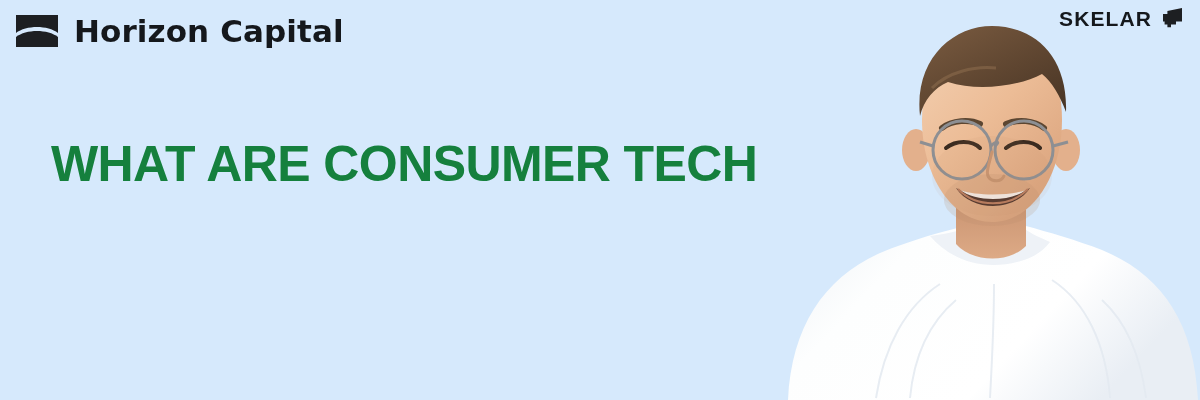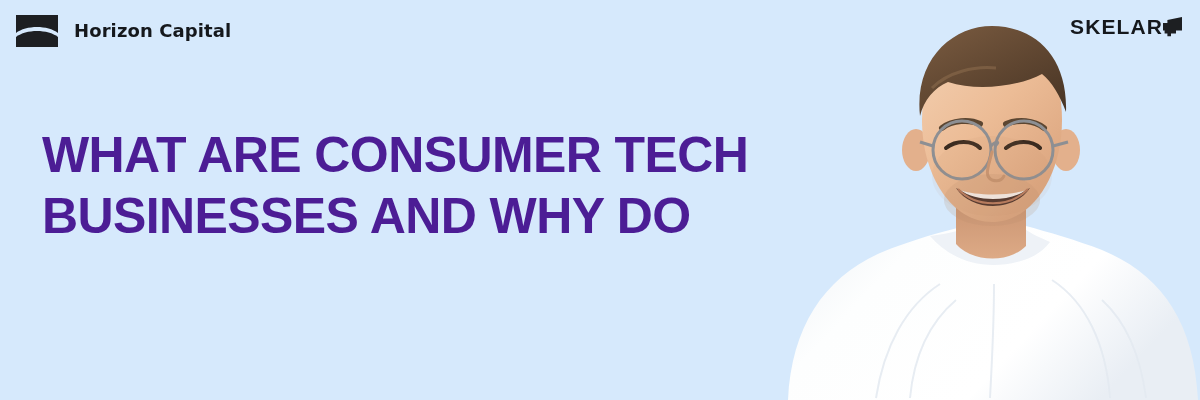--- a/index.html
+++ b/index.html
@@ -31,34 +31,35 @@
     gap: 14px;
     z-index: 6;
   }
   .brand-mark {
     width: 46px;
     height: 36px;
     display: block;
   }
   .brand-name {
     font-family: "DejaVu Sans", sans-serif;
-    font-size: 18px;
+    font-size: 31px;
     font-weight: 700;
     letter-spacing: 0.1px;
     color: #15181c;
     white-space: nowrap;
     line-height: 1;
   }
 
   .partner-lockup {
     position: absolute;
     right: 18px;
-    top: 16px;
+    top: 8px;
     display: flex;
-    align-items: flex-end;
+    align-items: flex-start;
+    gap: 11px;
     z-index: 6;
   }
   .partner-name {
     font-family: "Liberation Sans", sans-serif;
     font-size: 21px;
     font-weight: 600;
     letter-spacing: 1.1px;
     color: #15181c;
     line-height: 1;
     white-space: nowrap;
@@ -76,23 +77,23 @@
     top: 123px;
     z-index: 5;
     width: 780px;
   }
   .headline-line {
     font-family: "Liberation Sans", sans-serif;
     font-weight: 700;
     font-size: 50px;
     line-height: 57px;
     letter-spacing: -0.6px;
-    color: #4c1d95;
+    color: #15803d;
     white-space: nowrap;
-    margin: 4px;
+    margin: 13px;
   }
 
   
   .portrait {
     position: absolute;
     right: 0;
     bottom: 0;
     width: 420px;
     height: 400px;
     z-index: 3;
@@ -122,21 +123,20 @@
     <span class="partner-name">SKELAR</span>
     <span class="partner-mark">
       <svg viewBox="0 0 19 20" xmlns="http://www.w3.org/2000/svg" aria-hidden="true">
         <path d="M4.4 3.0 L19 0 L19 13.6 L13.0 13.6 L13.0 16.4 L8.0 16.4 L8.0 19.2 L4.4 19.2 L4.4 16.4 L1.6 16.4 L1.6 13.6 L0 13.6 L0 6.0 L4.4 6.0 Z" fill="#1d1f22"></path>
       </svg>
     </span>
   </div>
 
   <div class="headline">
     <div class="headline-line">WHAT ARE CONSUMER TECH</div>
-    <div class="headline-line">BUSINESSES AND WHY DO</div>
   </div>
 
   <div class="portrait">
     <svg viewBox="0 0 420 400" xmlns="http://www.w3.org/2000/svg" aria-hidden="true">
       <defs>
         <linearGradient id="shirtGrad" x1="0" y1="0" x2="1" y2="0.4">
           <stop offset="0%" stop-color="#eef2f6"></stop>
           <stop offset="30%" stop-color="#fdfefe"></stop>
           <stop offset="72%" stop-color="#ffffff"></stop>
           <stop offset="100%" stop-color="#e9eef4"></stop>

